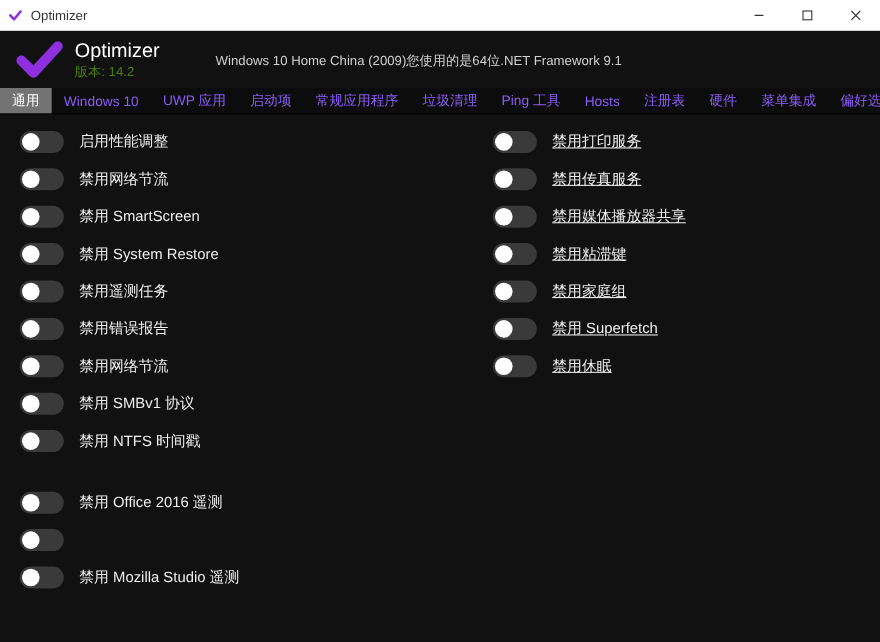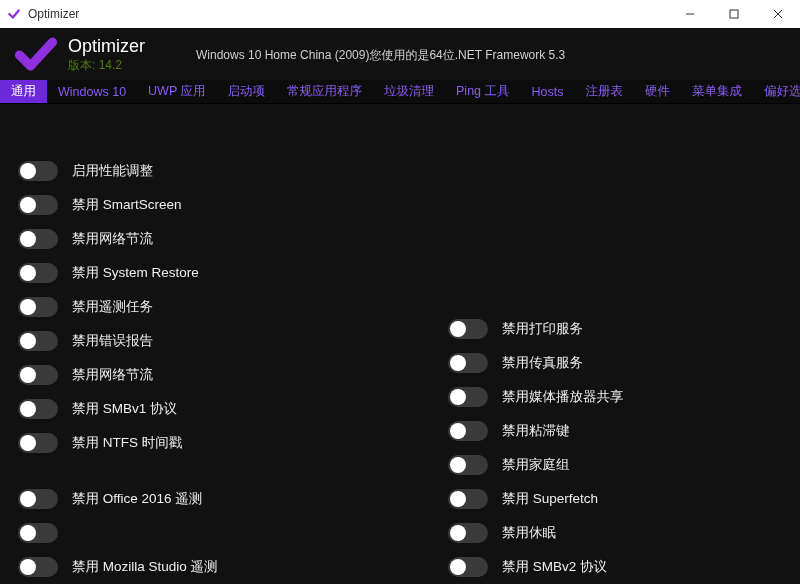--- a/index.html
+++ b/index.html
@@ -63,34 +63,33 @@
     border-bottom: 1px solid #000;
   }
   .tab {
     padding: 0 11px;
     display:flex; align-items:center;
     color: #8b5cf6;
     font-size: 12.5px;
     white-space: nowrap;
   }
   .tab.active {
-    background: #6d28d9;
+    background: #737373;
     color: #fff;
   }
   
   .content {
     padding: 8px 20px 0 18px;
     display: flex;
     flex-direction: row;
     height: calc(556px - 52px - 24px);
-    align-items: flex-end;
   }
   .col { display: flex; flex-direction: column; }
   .col-left  { width: 430px; }
-  .col-right { width: 330px; }
+  .col-right { width: 330px; text-decoration: underline; }
   .row {
     height: 34px;
     display:flex; align-items:center;
   }
   .gap { height: 22px; }
   .toggle {
     width: 40px; height: 20px;
     border-radius: 10px;
     background: #3a3a3a;
     position: relative;
@@ -143,21 +142,21 @@
           <path fill="none" stroke="#8e2fe0" stroke-width="5" stroke-linecap="round" stroke-linejoin="round" d="M3 12 L9 18 L21 5"></path>
         </svg>
     </div>
     <div class="apptitle">
       <span class="appname">Optimizer</span>
       <span class="appver"><span>版本: </span><span>14.2</span></span>
     </div>
     <div class="sysinfo">
       <span>Windows 10 Home China (2009)</span>
       <span>您使用的是64位</span>
-      <span>.NET Framework 5.3</span>
+      <span>.NET Framework 9.1</span>
     </div>
   </div>
 
   <div class="tabs" id="tabs">
       <div class="tab active">通用</div>
       <div class="tab">Windows 10</div>
       <div class="tab">UWP 应用</div>
       <div class="tab">启动项</div>
       <div class="tab">常规应用程序</div>
       <div class="tab">垃圾清理</div>
@@ -170,25 +169,25 @@
     </div>
 
   <div class="content">
     <div class="col col-left" id="col-left">
         <div class="row">
           <div class="toggle"></div>
           <span class="label">启用性能调整</span>
         </div>
         <div class="row">
           <div class="toggle"></div>
+          <span class="label">禁用网络节流</span>
+        </div>
+        <div class="row">
+          <div class="toggle"></div>
           <span class="label">禁用 SmartScreen</span>
-        </div>
-        <div class="row">
-          <div class="toggle"></div>
-          <span class="label">禁用网络节流</span>
         </div>
         <div class="row">
           <div class="toggle"></div>
           <span class="label">禁用 System Restore</span>
         </div>
         <div class="row">
           <div class="toggle"></div>
           <span class="label">禁用遥测任务</span>
         </div>
         <div class="row">
@@ -242,20 +241,16 @@
           <span class="label">禁用家庭组</span>
         </div>
         <div class="row">
           <div class="toggle"></div>
           <span class="label">禁用 Superfetch</span>
         </div>
         <div class="row">
           <div class="toggle"></div>
           <span class="label">禁用休眠</span>
         </div>
-        <div class="row">
-          <div class="toggle"></div>
-          <span class="label">禁用 SMBv2 协议</span>
-        </div>
       </div>
   </div>
 
 </div>
 
 </body></html>

